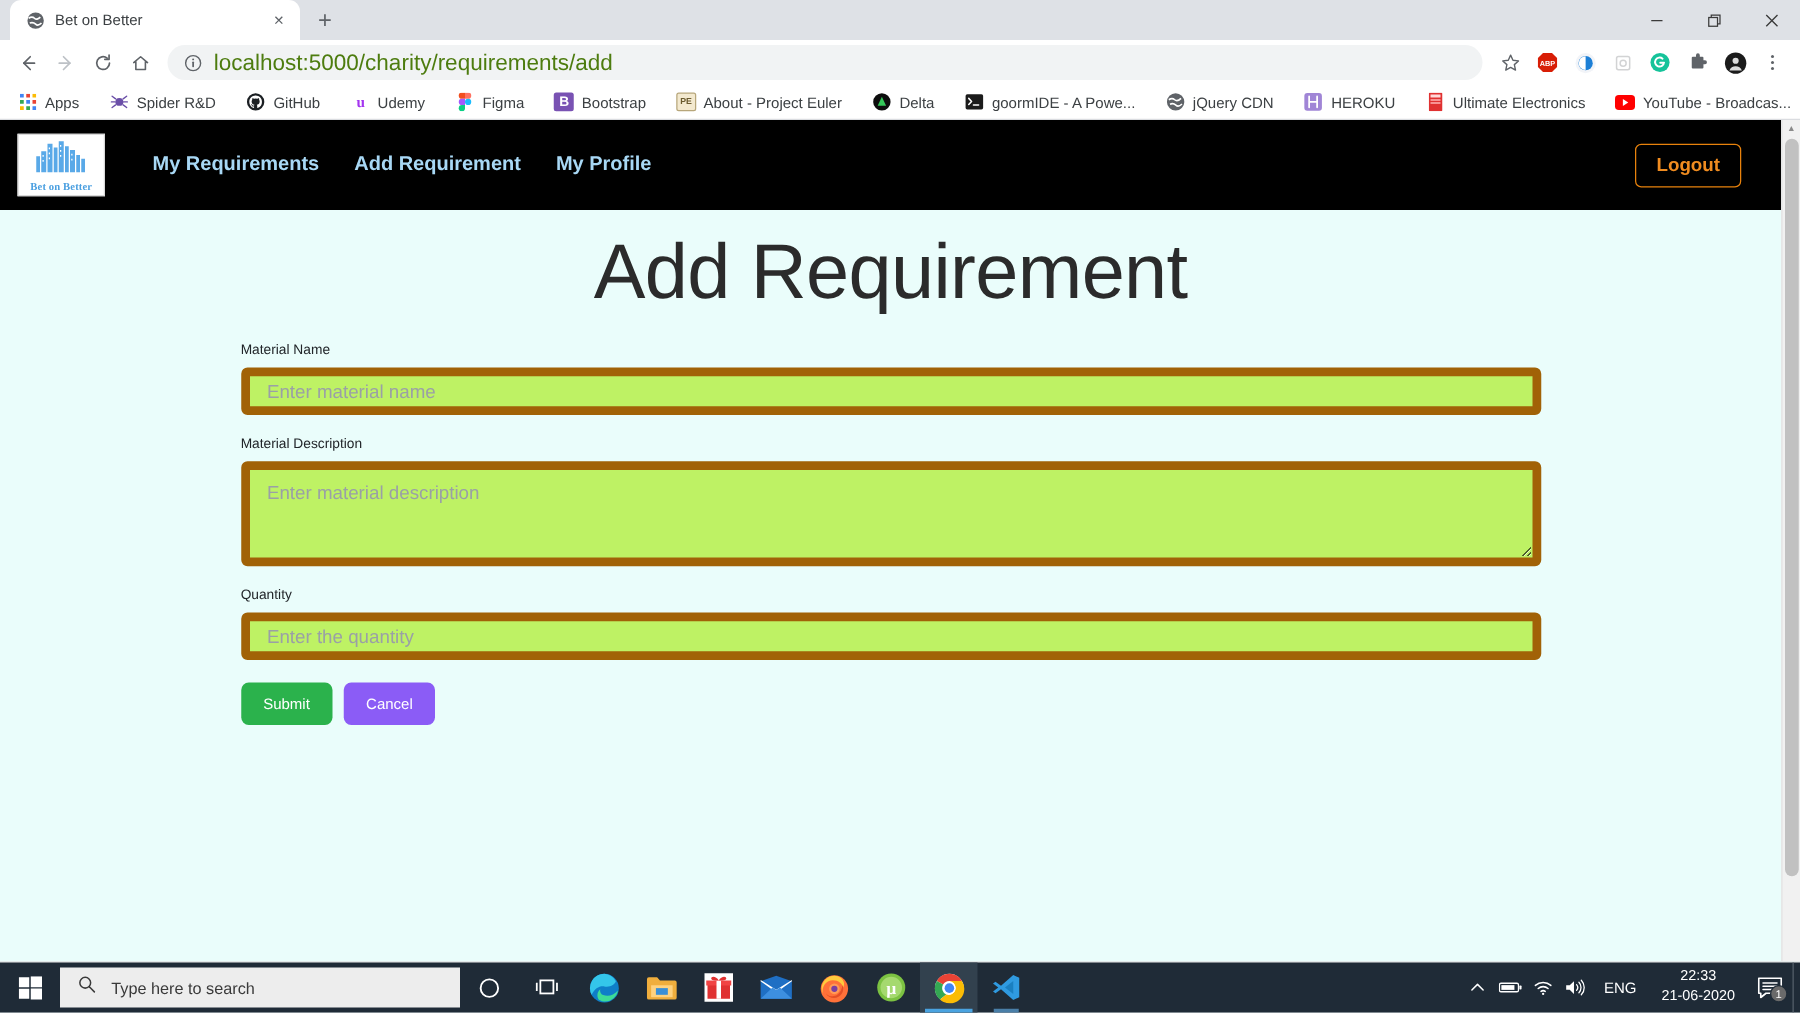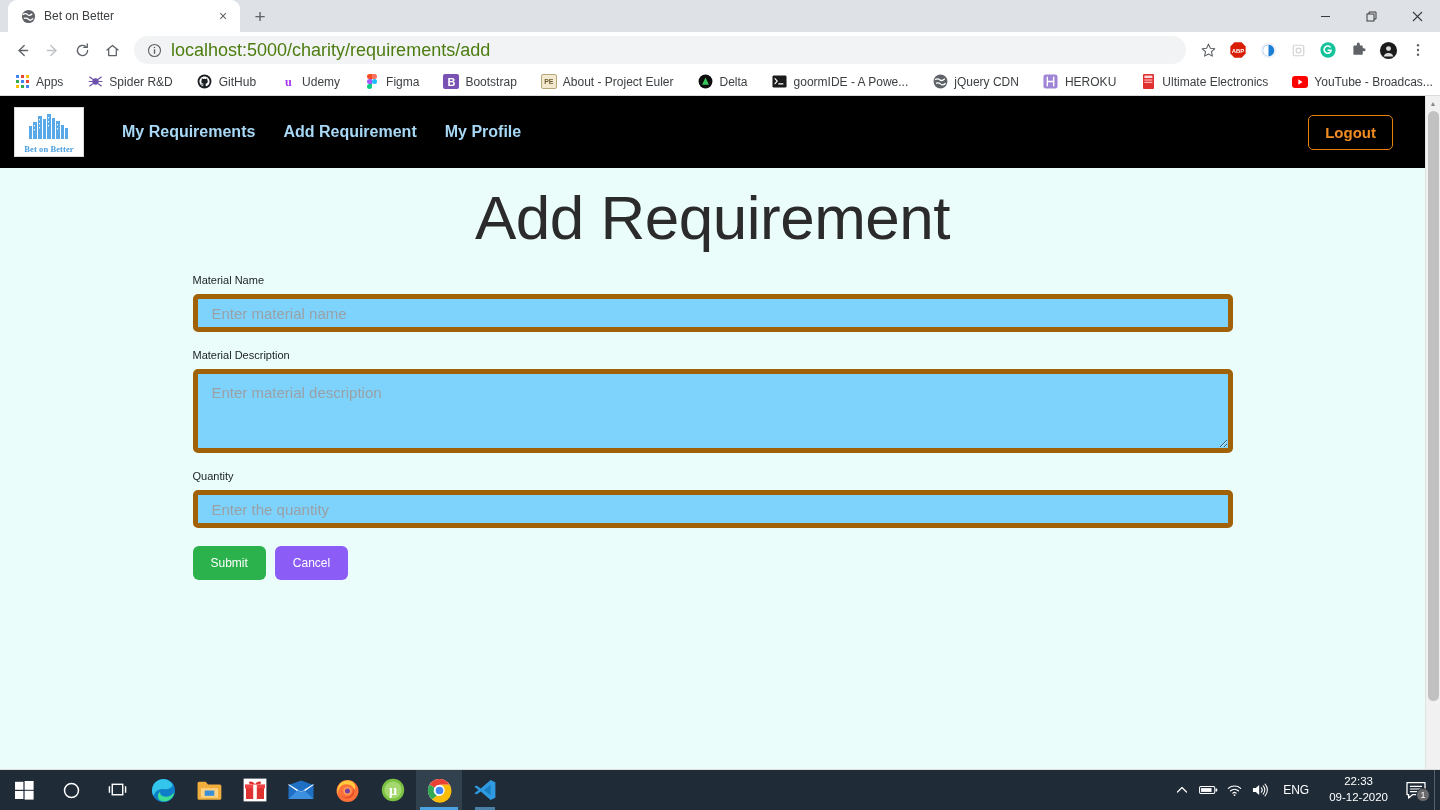--- a/index.html
+++ b/index.html
@@ -305,22 +305,22 @@
   .form-group { margin-bottom: 17px; }
   .form-label {
     display: block;
     font-size: 11px;
     color: #212529;
     margin-bottom: 8px;
   }
   .form-control {
     width: 100%;
     height: 38px;
-    background: #7dd3fc;
-    border: 5px solid #a16207;
+    background: #bef264;
+    border: 7px solid #a16207;
     border-radius: 5px;
     padding: 2px 14px;
     font-size: 15px;
     color: #495057;
     font-family: "Liberation Sans", sans-serif;
     outline: none;
     display: block;
   }
   .form-control::placeholder { color: #9aa0a6; }
   textarea.form-control {
@@ -812,20 +812,29 @@
 
   <div class="start-btn">
     <svg width="19" height="19" viewBox="0 0 19 19">
       <rect x="0" y="0.8" width="8.4" height="8" fill="#ffffff"></rect>
       <rect x="9.6" y="0" width="9" height="8.8" fill="#ffffff"></rect>
       <rect x="0" y="10" width="8.4" height="8" fill="#ffffff"></rect>
       <rect x="9.6" y="9.8" width="9" height="8.8" fill="#ffffff"></rect>
     </svg>
   </div>
 
+  <div class="search-box">
+    <span>
+      <svg width="15" height="15" viewBox="0 0 16 16">
+        <circle cx="6.6" cy="6.6" r="4.6" fill="none" stroke="#3a3a3a" stroke-width="1.3"></circle>
+        <path d="M10.1 10.1 L14.4 14.4" stroke="#3a3a3a" stroke-width="1.3" stroke-linecap="round"></path>
+      </svg>
+    </span>
+    <span class="sb-text">Type here to search</span>
+  </div>
 
   <div class="tb-task">
     <svg width="17" height="17" viewBox="0 0 18 18">
         <circle cx="9" cy="9" r="7.4" fill="none" stroke="#ffffff" stroke-width="1.6"></circle>
       </svg>
   </div>
 
   <div class="tb-task">
     <svg width="19" height="16" viewBox="0 0 20 16">
       <rect x="4.5" y="2" width="11" height="11" fill="none" stroke="#ffffff" stroke-width="1.5"></rect>
@@ -928,21 +937,21 @@
       <svg width="17" height="14" viewBox="0 0 18 14">
         <path d="M1 5 H4 L7.6 1.6 V12.4 L4 9 H1 Z" fill="#ffffff"></path>
         <path d="M9.8 4.6 A3.6 3.6 0 0 1 9.8 9.4" fill="none" stroke="#ffffff" stroke-width="1.1" stroke-linecap="round"></path>
         <path d="M11.8 2.6 A6.4 6.4 0 0 1 11.8 11.4" fill="none" stroke="#ffffff" stroke-width="1.1" stroke-linecap="round"></path>
         <path d="M13.8 0.8 A9 9 0 0 1 13.8 13.2" fill="none" stroke="#ffffff" stroke-width="1.1" stroke-linecap="round"></path>
       </svg>
     </div>
     <div class="tray-lang">ENG</div>
     <div class="tray-clock">
       <div>22:33</div>
-      <div>09-12-2020</div>
+      <div>21-06-2020</div>
     </div>
     <div class="tray-notif">
       <svg width="20" height="18" viewBox="0 0 20 18">
         <path d="M1 1.6 H19 V13.6 H6.8 L2.6 17 V13.6 H1 Z" fill="none" stroke="#ffffff" stroke-width="1.3" stroke-linejoin="round"></path>
         <path d="M4.4 5.4 H15.6 M4.4 8 H15.6 M4.4 10.6 H11.6" stroke="#ffffff" stroke-width="1.2" stroke-linecap="round"></path>
       </svg>
       <span class="notif-badge">1</span>
     </div>
     <div class="show-desktop"></div>
   </div>

